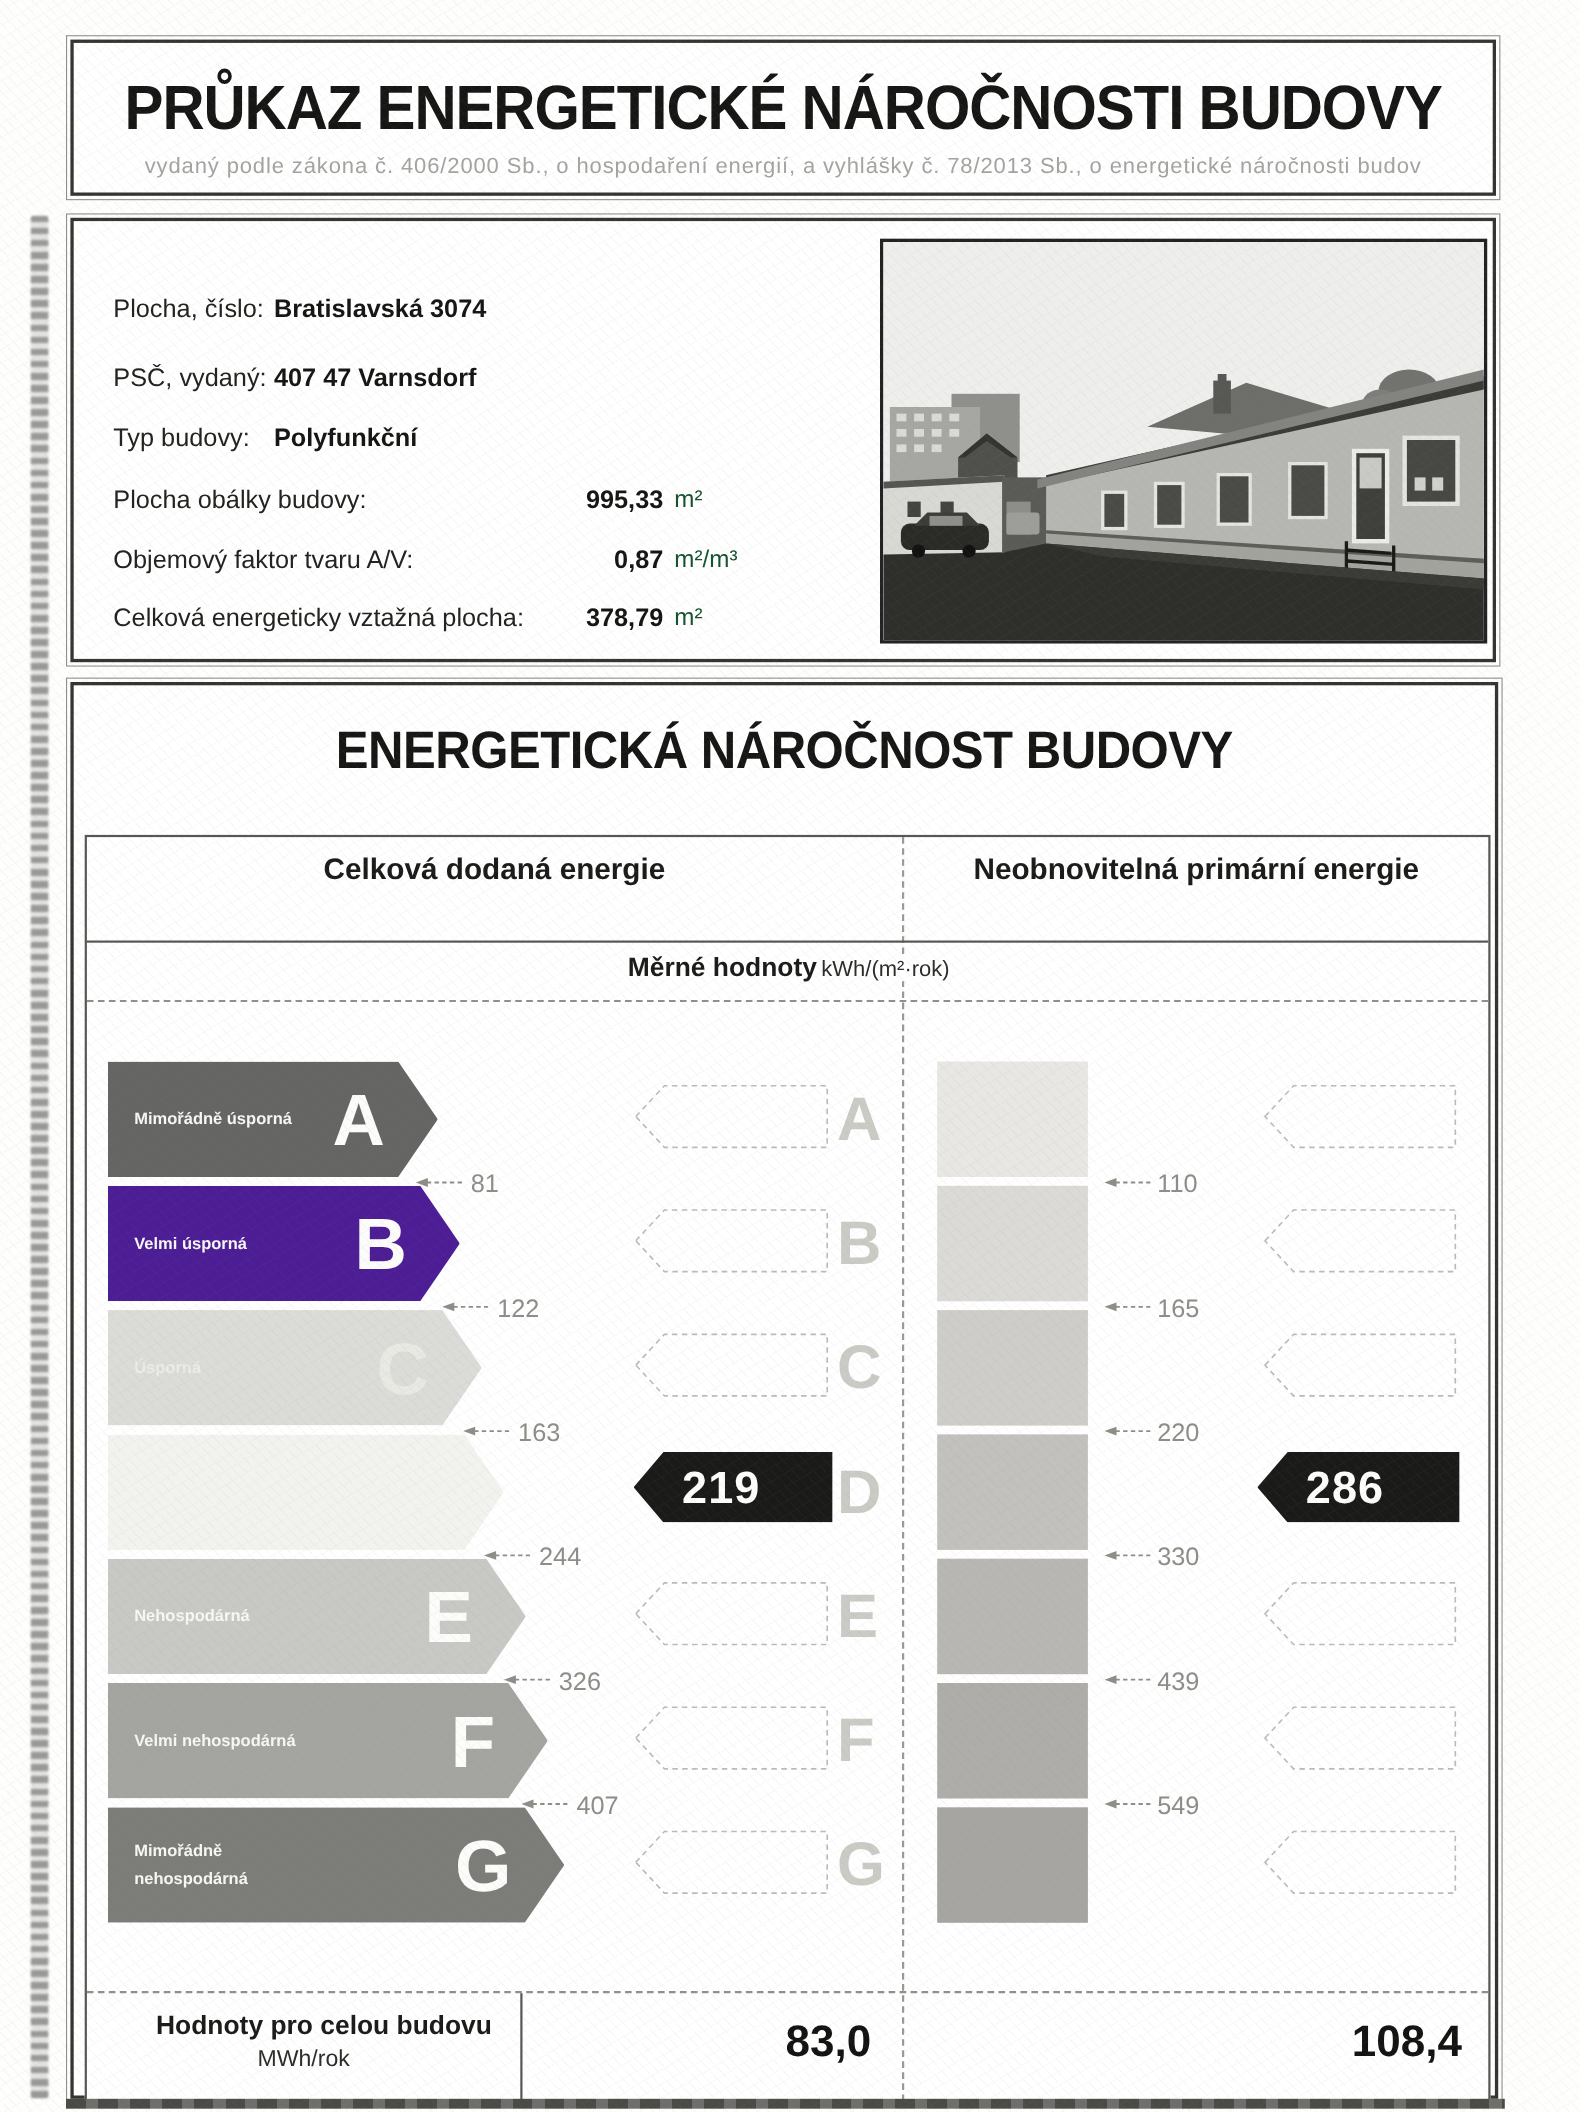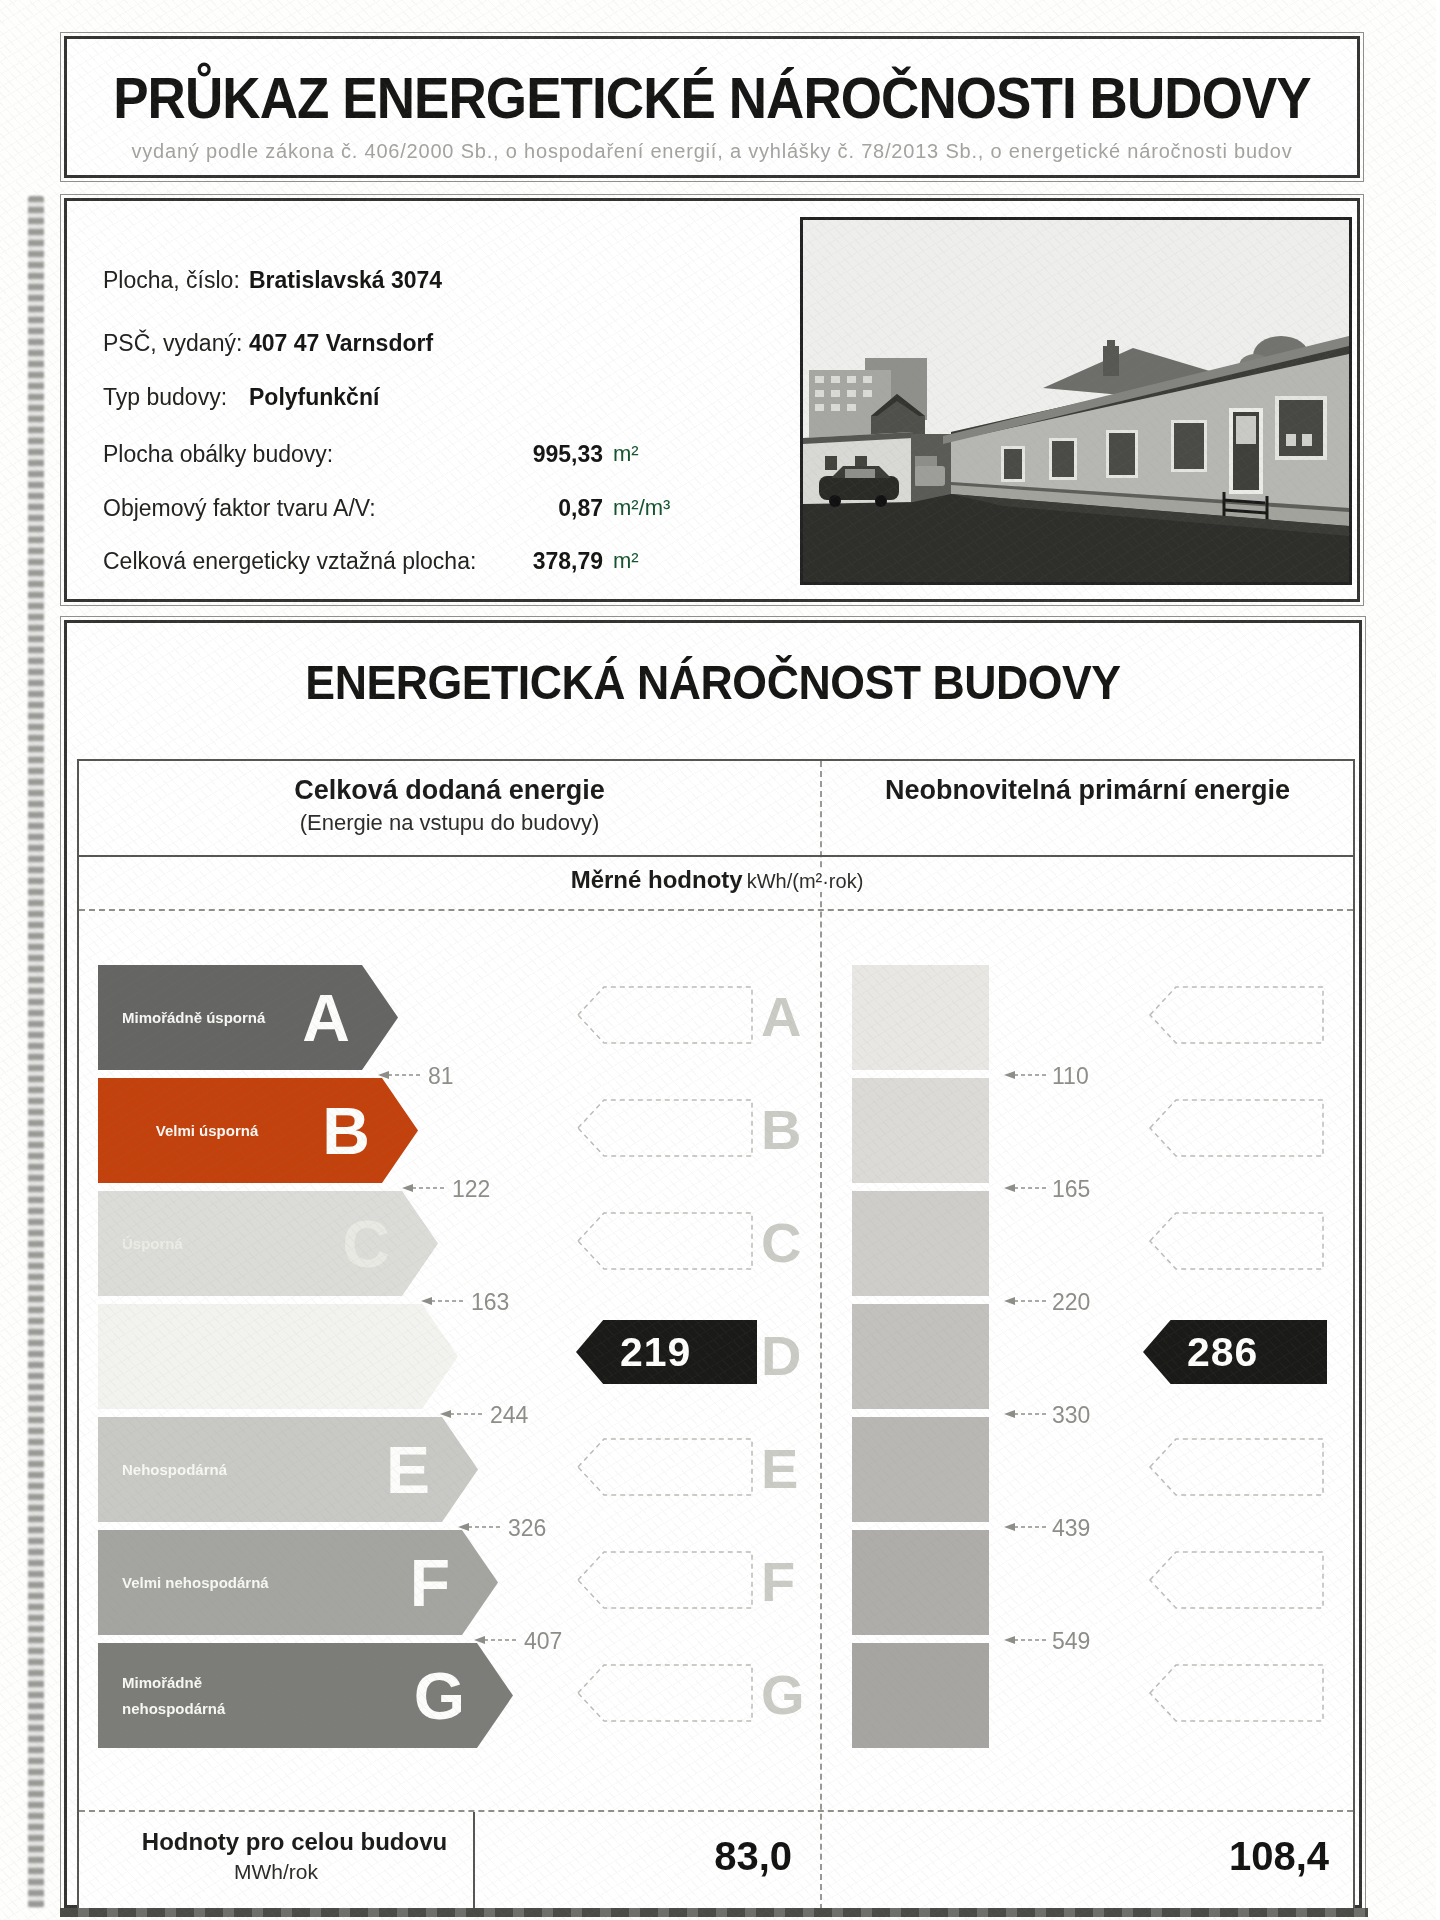--- a/index.html
+++ b/index.html
@@ -198,21 +198,20 @@
 
   <div class="dbox box3">
     <div class="t2">ENERGETICKÁ NÁROČNOST BUDOVY</div>
 
     <div class="tframe">
       <div class="vdash"></div>
 
       <div class="hrow">
         <div class="hcell hl">
           <div class="hct">Celková dodaná energie</div>
-          <div class="hcs">(Energie na vstupu do budovy)</div>
         </div>
         <div class="hcell hr">
           <div class="hct">Neobnovitelná primární energie</div>
         </div>
       </div>
 
       <div class="merne">
         <span class="mt">Měrné hodnoty</span><span class="mu">kWh/(m²·rok)</span>
       </div>
 
@@ -225,21 +224,21 @@
             <polygon points="2,32 28,4 176,4 176,60 28,60" fill="#ffffff" stroke="#bcbcb7" stroke-width="1.5" stroke-dasharray="5 4"></polygon>
           </svg>
         <div class="gletter">A</div>
         <div class="block" style="background: rgb(233, 231, 227);"></div>
         <svg class="ghost" style="left:1069px" width="178" height="64">
             <polygon points="2,32 28,4 175,4 175,60 28,60" fill="#ffffff" stroke="#bcbcb7" stroke-width="1.5" stroke-dasharray="5 4"></polygon>
           </svg>
       </div>
 
       <div class="crow" style="top:317px">
-        <div class="sarrow" style="width: 320px; background: #c2410c; text-align: center;">
+        <div class="sarrow" style="width: 320px; background: #4c1d95;">
           <div class="slabel">Velmi úsporná</div>
           <div class="sletter">B</div>
         </div>
         <svg class="ghost" style="left:497px" width="179" height="64">
             <polygon points="2,32 28,4 176,4 176,60 28,60" fill="#ffffff" stroke="#bcbcb7" stroke-width="1.5" stroke-dasharray="5 4"></polygon>
           </svg>
         <div class="gletter">B</div>
         <div class="block" style="background: rgb(220, 218, 214);"></div>
         <svg class="ghost" style="left:1069px" width="178" height="64">
             <polygon points="2,32 28,4 175,4 175,60 28,60" fill="#ffffff" stroke="#bcbcb7" stroke-width="1.5" stroke-dasharray="5 4"></polygon>

